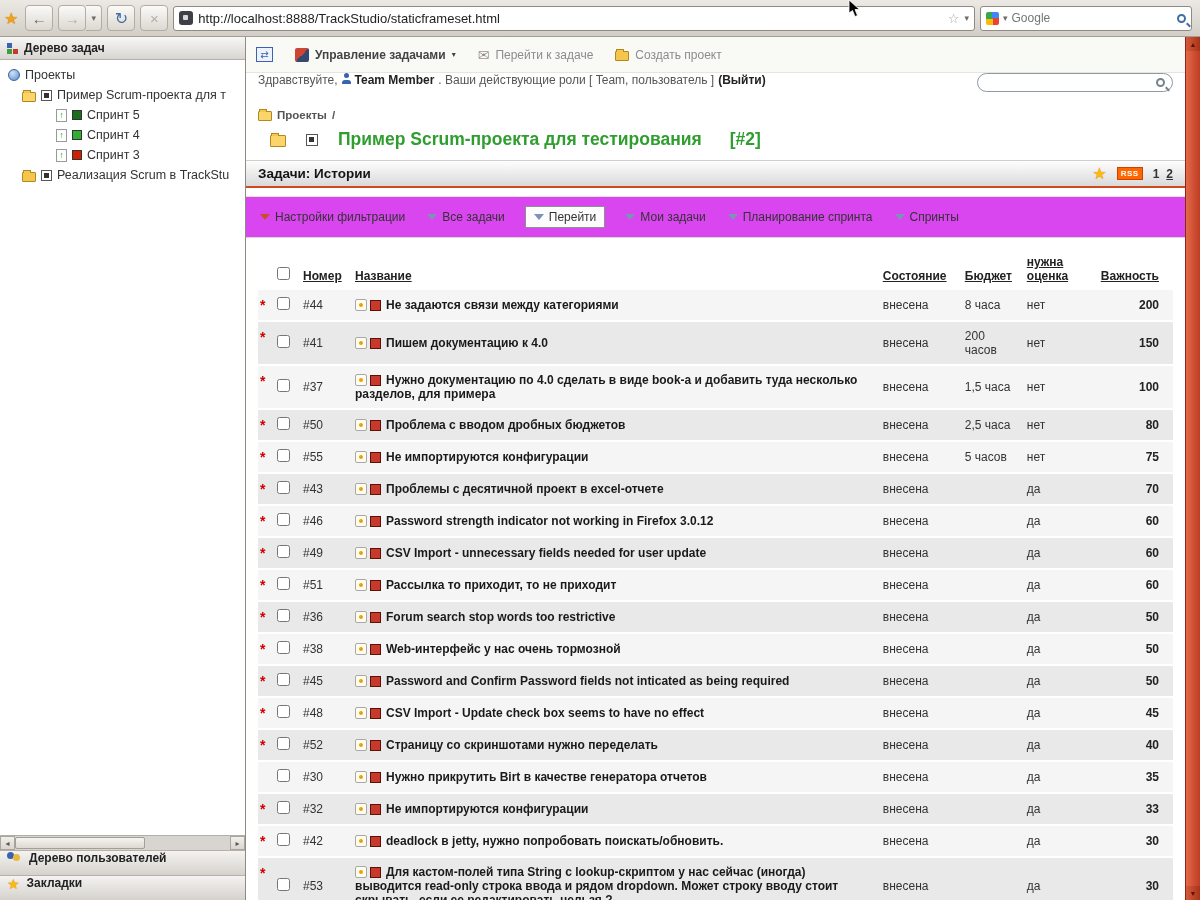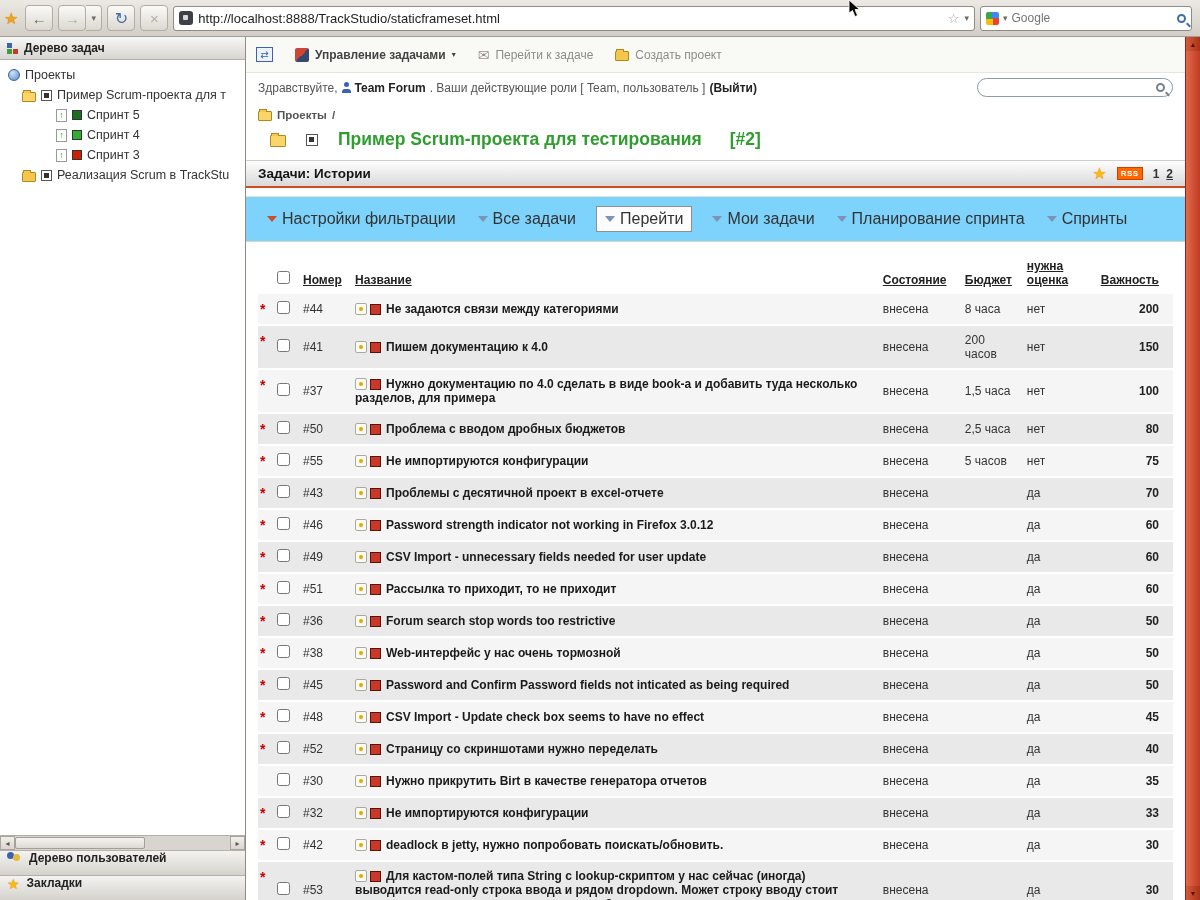--- a/index.html
+++ b/index.html
@@ -74,21 +74,21 @@
 .main{flex:1;background:#fff;display:flex;flex-direction:column;overflow:hidden}
 .toolbar{height:36px;background:#f9f9f6;border-bottom:1px solid #e6e6df;display:flex;align-items:center;gap:22px;padding:0 10px;flex:none}
 .tgroup{display:flex;align-items:center;gap:6px;white-space:nowrap}
 .frames-ic{width:17px;height:15px;border:1px solid #3a62b0;background:#eef3fb;color:#3a62b0;
  display:flex;align-items:center;justify-content:center;font-size:10px}
 .tslogo{width:14px;height:14px;background:linear-gradient(135deg,#d04434 50%,#35496e 50%);border-radius:2px}
 .menulabel{color:#444;font-weight:bold}
 .caret{font-size:8px;color:#444}
 .glabel{color:#8c8c8c}
 .env{color:#979089;font-size:14px;line-height:1}
-.greet{height:29px;display:flex;align-items:center;gap:4px;padding:0 12px;color:#555;flex:none}
+.greet{height:29px;display:flex;align-items:flex-start;gap:4px;padding:0 12px;color:#555;flex:none}
 .person{width:9px;height:11px;position:relative;flex:none}
 .person::before{content:"";position:absolute;width:5px;height:5px;border-radius:50%;background:#3a62b0;left:2px;top:0}
 .person::after{content:"";position:absolute;width:9px;height:4px;border-radius:3px 3px 0 0;background:#3a62b0;left:0;bottom:0}
 .uname{font-weight:bold;color:#222}
 .logout{font-weight:bold;color:#222}
 .gsearch{width:196px;height:19px;border:1px solid #8d99a5;border-radius:10px;background:#fff;
  display:flex;align-items:center;padding:0 7px;margin-left:auto}
 .gsearch input{flex:1;border:none;outline:none;font-size:11px;background:transparent}
 .crumb{display:flex;align-items:center;gap:5px;padding:6px 12px 2px;font-size:11.5px;color:#555;font-weight:bold;flex:none}
 .titlerow{display:flex;align-items:center;gap:20px;padding:6px 12px 10px 24px;color:#2f9e2f;
@@ -97,22 +97,22 @@
 .titlerow .marker{width:12px;height:12px}
 .taskid{margin-left:8px}
 .sectionbar{height:28px;background:linear-gradient(#fefefe,#d9d9d9);border-top:1px solid #cfcfcf;
  border-bottom:2px solid #cf4b1f;display:flex;align-items:center;padding:0 12px;flex:none}
 .sectiontitle{font-weight:bold;font-size:13.5px;color:#151515}
 .secright{margin-left:auto;display:flex;align-items:center;gap:10px}
 .favstar{color:#fdb913;font-size:16px;text-shadow:0 0 1px #c07b00}
 .rss{background:#f60;color:#fff;font-size:8px;font-weight:bold;padding:1px 3px;border-radius:0;border:1px solid #c94400;letter-spacing:.5px}
 .pages{display:flex;gap:7px;font-weight:bold;font-size:12px;color:#333}
 .pages .lnk{text-decoration:underline;cursor:pointer}
-.tabs{display:flex;align-items:center;gap:18px;background:#7dd3fc;border-top:1px solid #e2e2da;
- border-bottom:1px solid #d8d8d0;padding:9px 19px;margin-top:8px;flex:none;font-size:16px;color:#333;white-space:nowrap}
+.tabs{display:flex;align-items:center;gap:18px;background:#d946ef;border-top:1px solid #e2e2da;
+ border-bottom:1px solid #d8d8d0;padding:9px 12px;margin-top:8px;flex:none;font-size:12px;color:#333;white-space:nowrap}
 .tab{display:flex;align-items:center;gap:5px;padding:3px 2px;cursor:pointer}
 .tab.sel{border:1px solid #8f8f8f;background:#fcfcfc;padding:3px 8px}
 .fun{width:0;height:0;border-left:5px solid transparent;border-right:5px solid transparent;border-top:6px solid #7d92b8;flex:none}
 .fun.hot{border-top-color:#c94f2b}
 
 
 .tablewrap{padding:8px 12px 0;flex:1;overflow:hidden}
 table.grid{width:100%;border-collapse:collapse;font-size:12px}
 .grid th{font-weight:bold;color:#222;text-align:left;padding:9px 6px 7px;vertical-align:bottom}
 .hlink{text-decoration:underline;cursor:pointer}
@@ -244,21 +244,21 @@
       </span>
       <span class="tgroup">
         <span class="folder"></span>
         <span class="glabel">Создать проект</span>
       </span>
     </div>
 
     <div class="greet">
       <span>Здравствуйте,</span>
       <span class="person"></span>
-      <span class="uname">Team Forum</span>
+      <span class="uname">Team Member</span>
       <span>. Ваши действующие роли [ Team, пользователь ]</span>
       <span class="logout">(Выйти)</span>
       <span class="gsearch">
         <input style="">
         <span class="mag gray"></span>
       </span>
     </div>
 
     <div class="crumb">
       <span class="folder open"></span>

